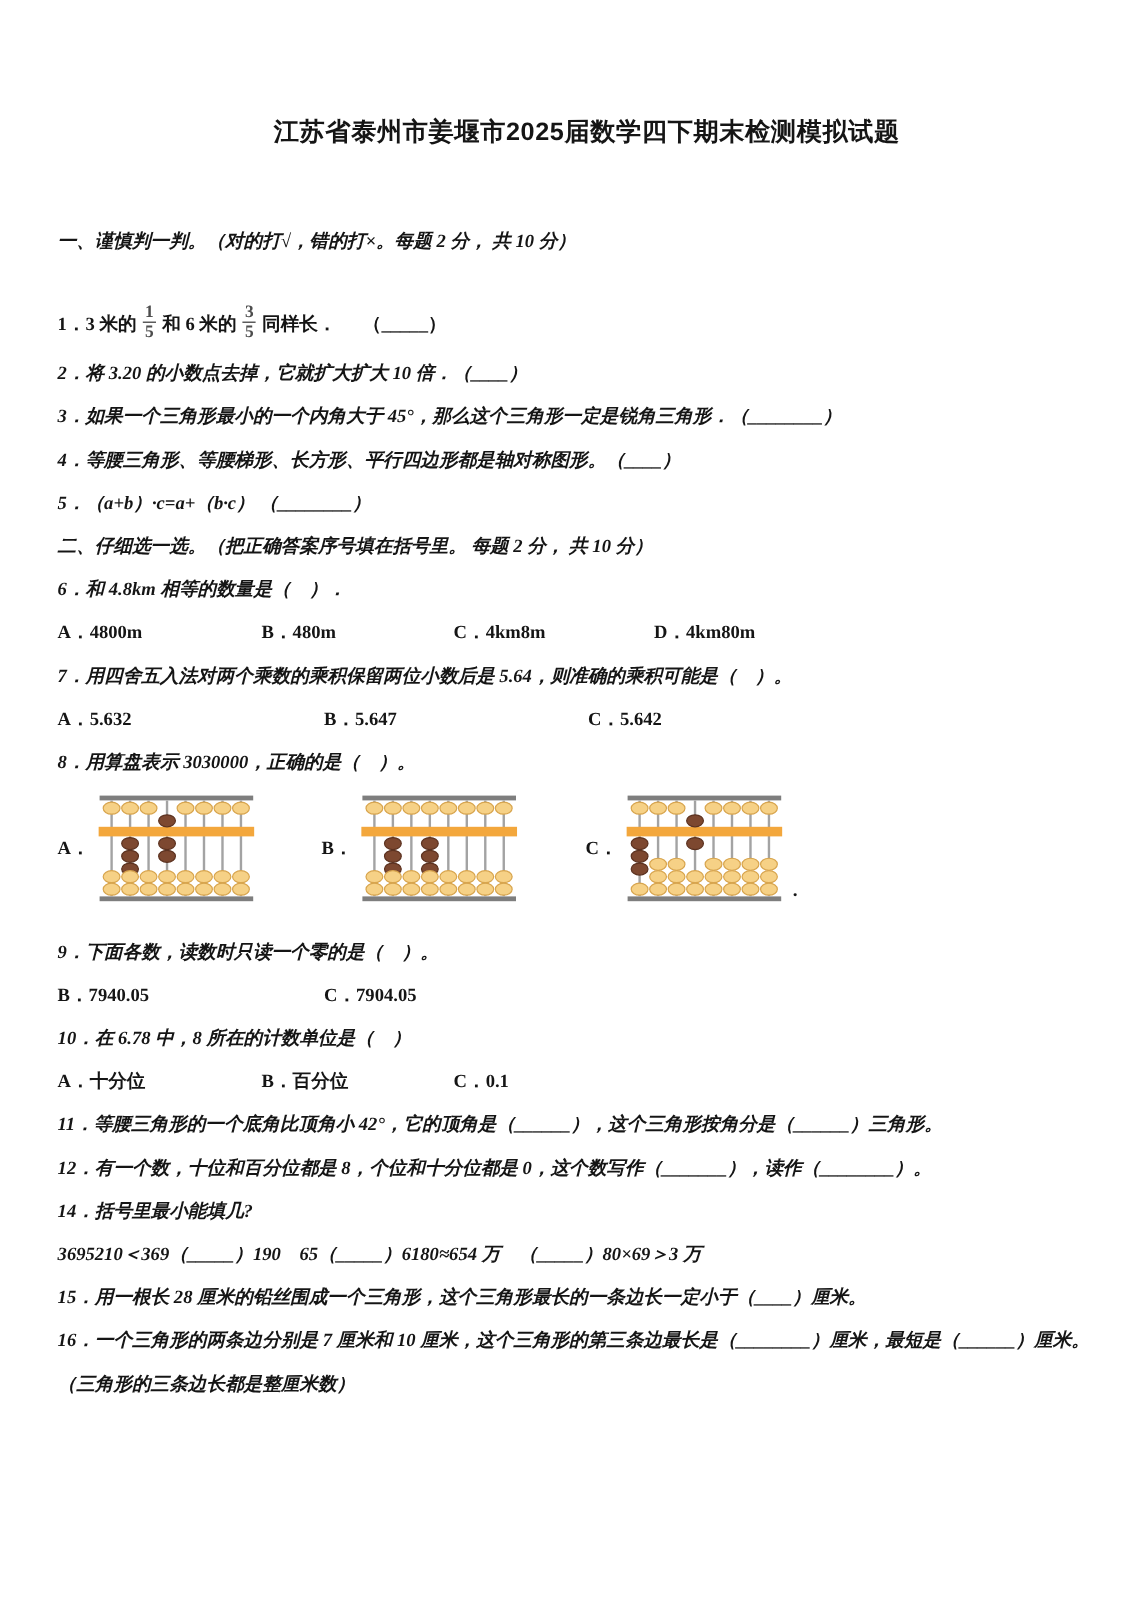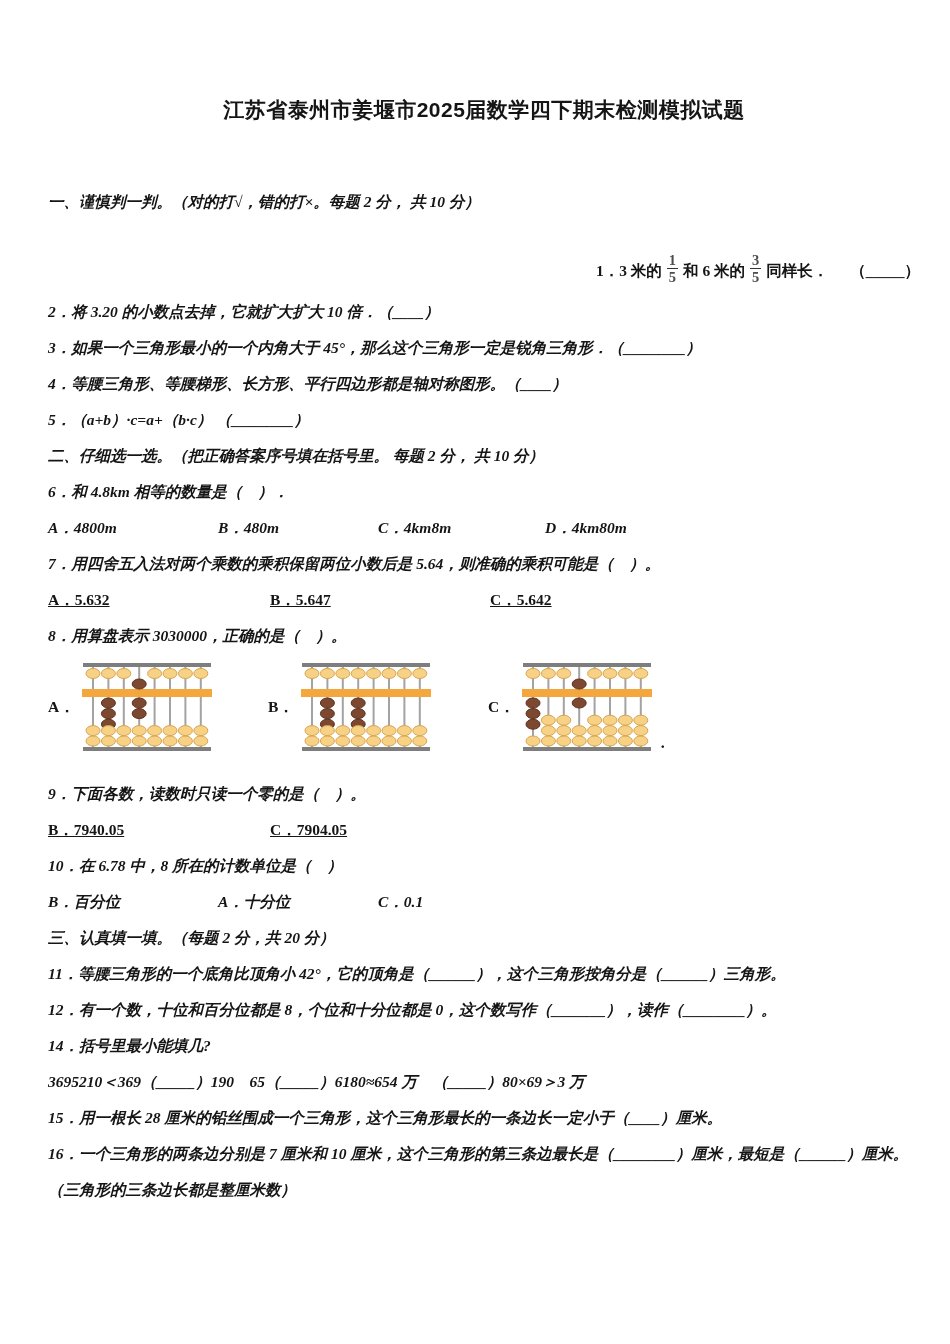--- a/index.html
+++ b/index.html
@@ -1,21 +1,21 @@
 <!DOCTYPE html>
 <html><head>
 <meta charset="utf-8">
 <style>
   html,body{margin:0;padding:0;background:#ffffff;}
   .page{
     position:relative;
     width:950px;height:1344px;
     box-sizing:border-box;
     background:#ffffff;
-    padding:96px 30px 20px 48px;
+    padding:96px 20px 20px 48px;
     overflow:hidden;
     color:#151515;
     font-family:"Liberation Serif","DejaVu Serif",serif;
   }
   .title{
     font-family:"Liberation Sans","DejaVu Sans",sans-serif;
     font-size:21px;font-weight:700;
     text-align:center;
     margin:0 0 60px 0;
     letter-spacing:0.5px;
@@ -23,34 +23,34 @@
   .line{
     font-size:15.5px;font-weight:600;
     line-height:36px;margin:0;font-style:italic;
   }
   .heading{font-weight:700;}
   .sec1-head{margin-top:12px;}
   
   .q1row{
     display:flex;align-items:flex-end;
     height:62px;margin-bottom:12px;
-    font-size:15.5px;font-weight:600;line-height:22px;justify-content:flex-end;
+    font-size:15.5px;font-weight:600;line-height:22px;
   }
   .frac{
     display:inline-flex;flex-direction:column;align-items:center;
     font-size:14.5px;line-height:1.12;color:#4d4d4d;
     margin:0 5px;transform:translateY(3px);
   }
   .frac .den{border-top:1.6px solid #333;padding:0 2px;}
   .q1row .blank{margin-left:22px;}
   .q5row .blank{}
   
   .opts{display:grid;font-size:15.5px;font-weight:700;line-height:36px;}
-  .opts4{grid-template-columns:170px 160px 167px 1fr;font-style:italic;}
-  .opts3{grid-template-columns:222px 220px 1fr;text-decoration:underline;}
+  .opts4{grid-template-columns:170px 160px 167px 1fr;}
+  .opts3{grid-template-columns:222px 220px 1fr;}
   
   .abrow{
     display:grid;grid-template-columns:220px 220px 1fr;
     margin:8px 0 24px 0;align-items:center;
   }
   .abgroup{display:flex;align-items:center;gap:7px;}
   .ablabel{font-size:15.5px;font-weight:700;}
   .abacus{width:130px;height:90px;}
   .abperiod{align-self:flex-end;font-weight:700;margin-left:2px;}
   .wrapline{margin-bottom:0;}
@@ -250,26 +250,25 @@
   </div>
 
   <p class="line">9．下面各数，读数时只读一个零的是（　）。</p>
   <div class="opts opts3">
     <span>B．7940.05</span>
     <span>C．7904.05</span>
   </div>
 
   <p class="line">10．在 6.78 中，8 所在的计数单位是（　）</p>
   <div class="opts opts4">
+    <span>A．十分位</span>
     <span>B．百分位</span>
-    <span>A．十分位</span>
     <span>C．0.1</span>
   </div>
 
-  <p class="line heading">三、认真填一填。（每题 2 分，共 20 分）</p>
   <p class="line">11．等腰三角形的一个底角比顶角小 42°，它的顶角是（______），这个三角形按角分是（______）三角形。</p>
   <p class="line">12．有一个数，十位和百分位都是 8，个位和十分位都是 0，这个数写作（_______），读作（________）。</p>
   <p class="line">14．括号里最小能填几?</p>
   <p class="line">3695210＜369（_____）190　65（_____）6180≈654 万　（_____）80×69＞3 万</p>
   <p class="line">15．用一根长 28 厘米的铅丝围成一个三角形，这个三角形最长的一条边长一定小于（____）厘米。</p>
   <p class="line wrapline">16．一个三角形的两条边分别是 7 厘米和 10 厘米，这个三角形的第三条边最长是（________）厘米，最短是（______）厘米。（三角形的三条边长都是整厘米数）</p>
 
 </div>
 
 </body></html>

